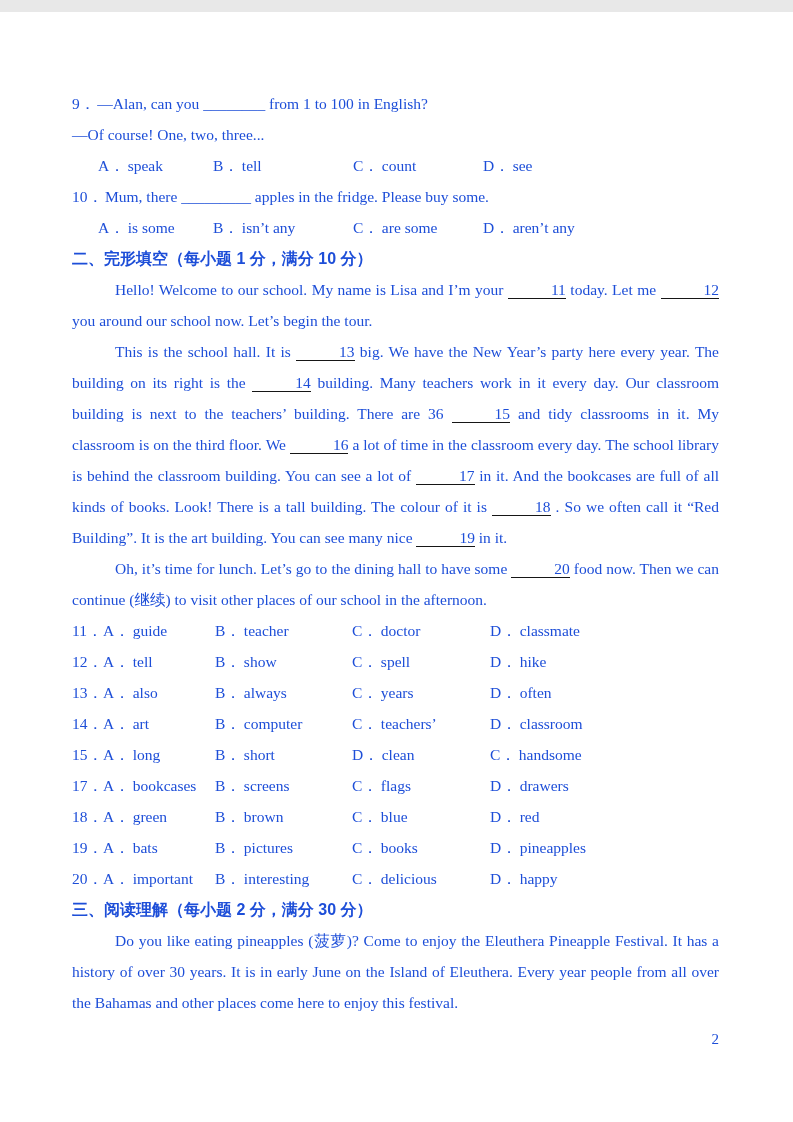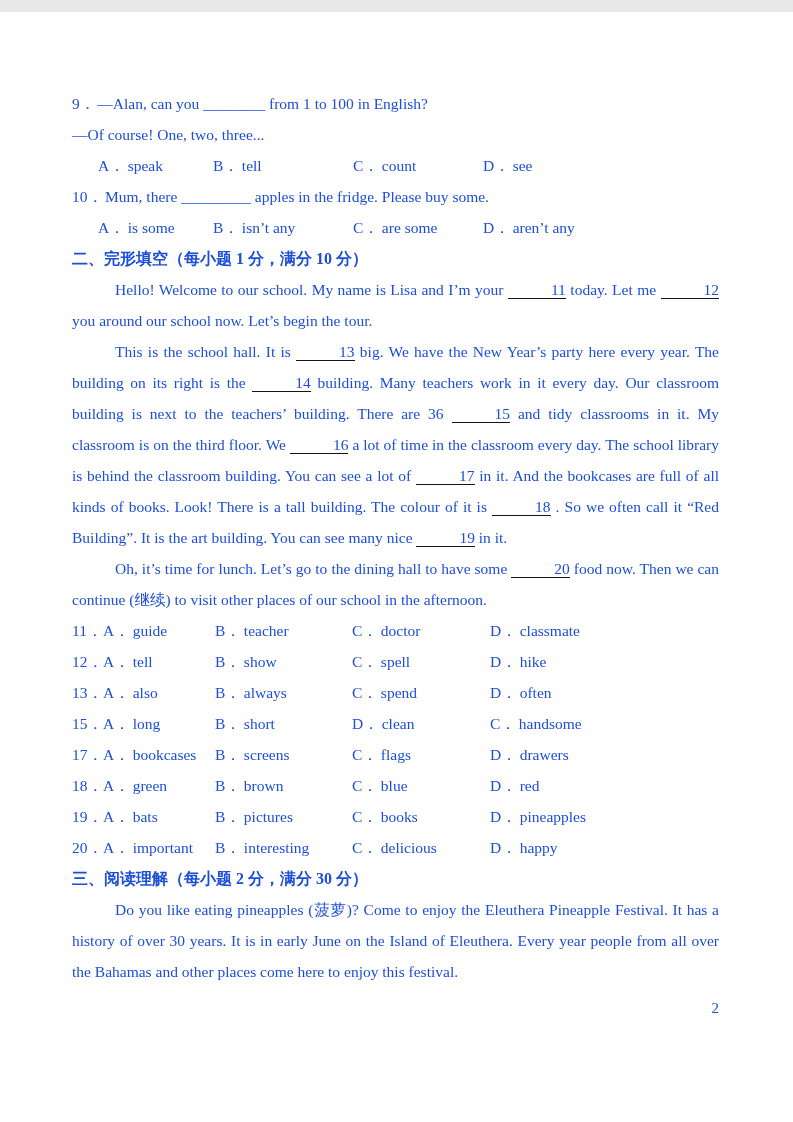--- a/index.html
+++ b/index.html
@@ -19,21 +19,21 @@
   .stem .qnum{margin-right:2px;}
   .para{margin:0;line-height:31px;text-align:justify;text-indent:43px;}
   .blank{
     display:inline-block;
     min-width:58px;
     text-align:left;
     border-bottom:1px solid #161616;
     line-height:17px;
   }
   .sec-head{
-    font-family:Liberation Serif, serif;
+    font-family:Liberation Sans, sans-serif;
     font-weight:bold;
     font-size:16px;
     line-height:31px;
   }
   .mc-row{
     display:grid;
     grid-template-columns:115px 140px 130px 1fr;
     padding-left:26px;
     line-height:31px;
   }
@@ -91,22 +91,29 @@
           <span class="qnum">12．</span>
           <span class="opt"><span class="optlabel">A．</span><span>tell</span></span>
           <span class="opt"><span class="optlabel">B．</span><span>show</span></span>
           <span class="opt"><span class="optlabel">C．</span><span>spell</span></span>
           <span class="opt"><span class="optlabel">D．</span><span>hike</span></span>
         </div>
         <div class="mc-row numbered">
           <span class="qnum">13．</span>
           <span class="opt"><span class="optlabel">A．</span><span>also</span></span>
           <span class="opt"><span class="optlabel">B．</span><span>always</span></span>
-          <span class="opt"><span class="optlabel">C．</span><span>spend</span></span>
+          <span class="opt"><span class="optlabel">C．</span><span>years</span></span>
           <span class="opt"><span class="optlabel">D．</span><span>often</span></span>
+        </div>
+        <div class="mc-row numbered">
+          <span class="qnum">14．</span>
+          <span class="opt"><span class="optlabel">A．</span><span>art</span></span>
+          <span class="opt"><span class="optlabel">B．</span><span>computer</span></span>
+          <span class="opt"><span class="optlabel">C．</span><span>teachers’</span></span>
+          <span class="opt"><span class="optlabel">D．</span><span>classroom</span></span>
         </div>
         <div class="mc-row numbered">
           <span class="qnum">15．</span>
           <span class="opt"><span class="optlabel">A．</span><span>long</span></span>
           <span class="opt"><span class="optlabel">B．</span><span>short</span></span>
           <span class="opt"><span class="optlabel">D．</span><span>clean</span></span>
           <span class="opt"><span class="optlabel">C．</span><span>handsome</span></span>
         </div>
         <div class="mc-row numbered">
           <span class="qnum">17．</span>

